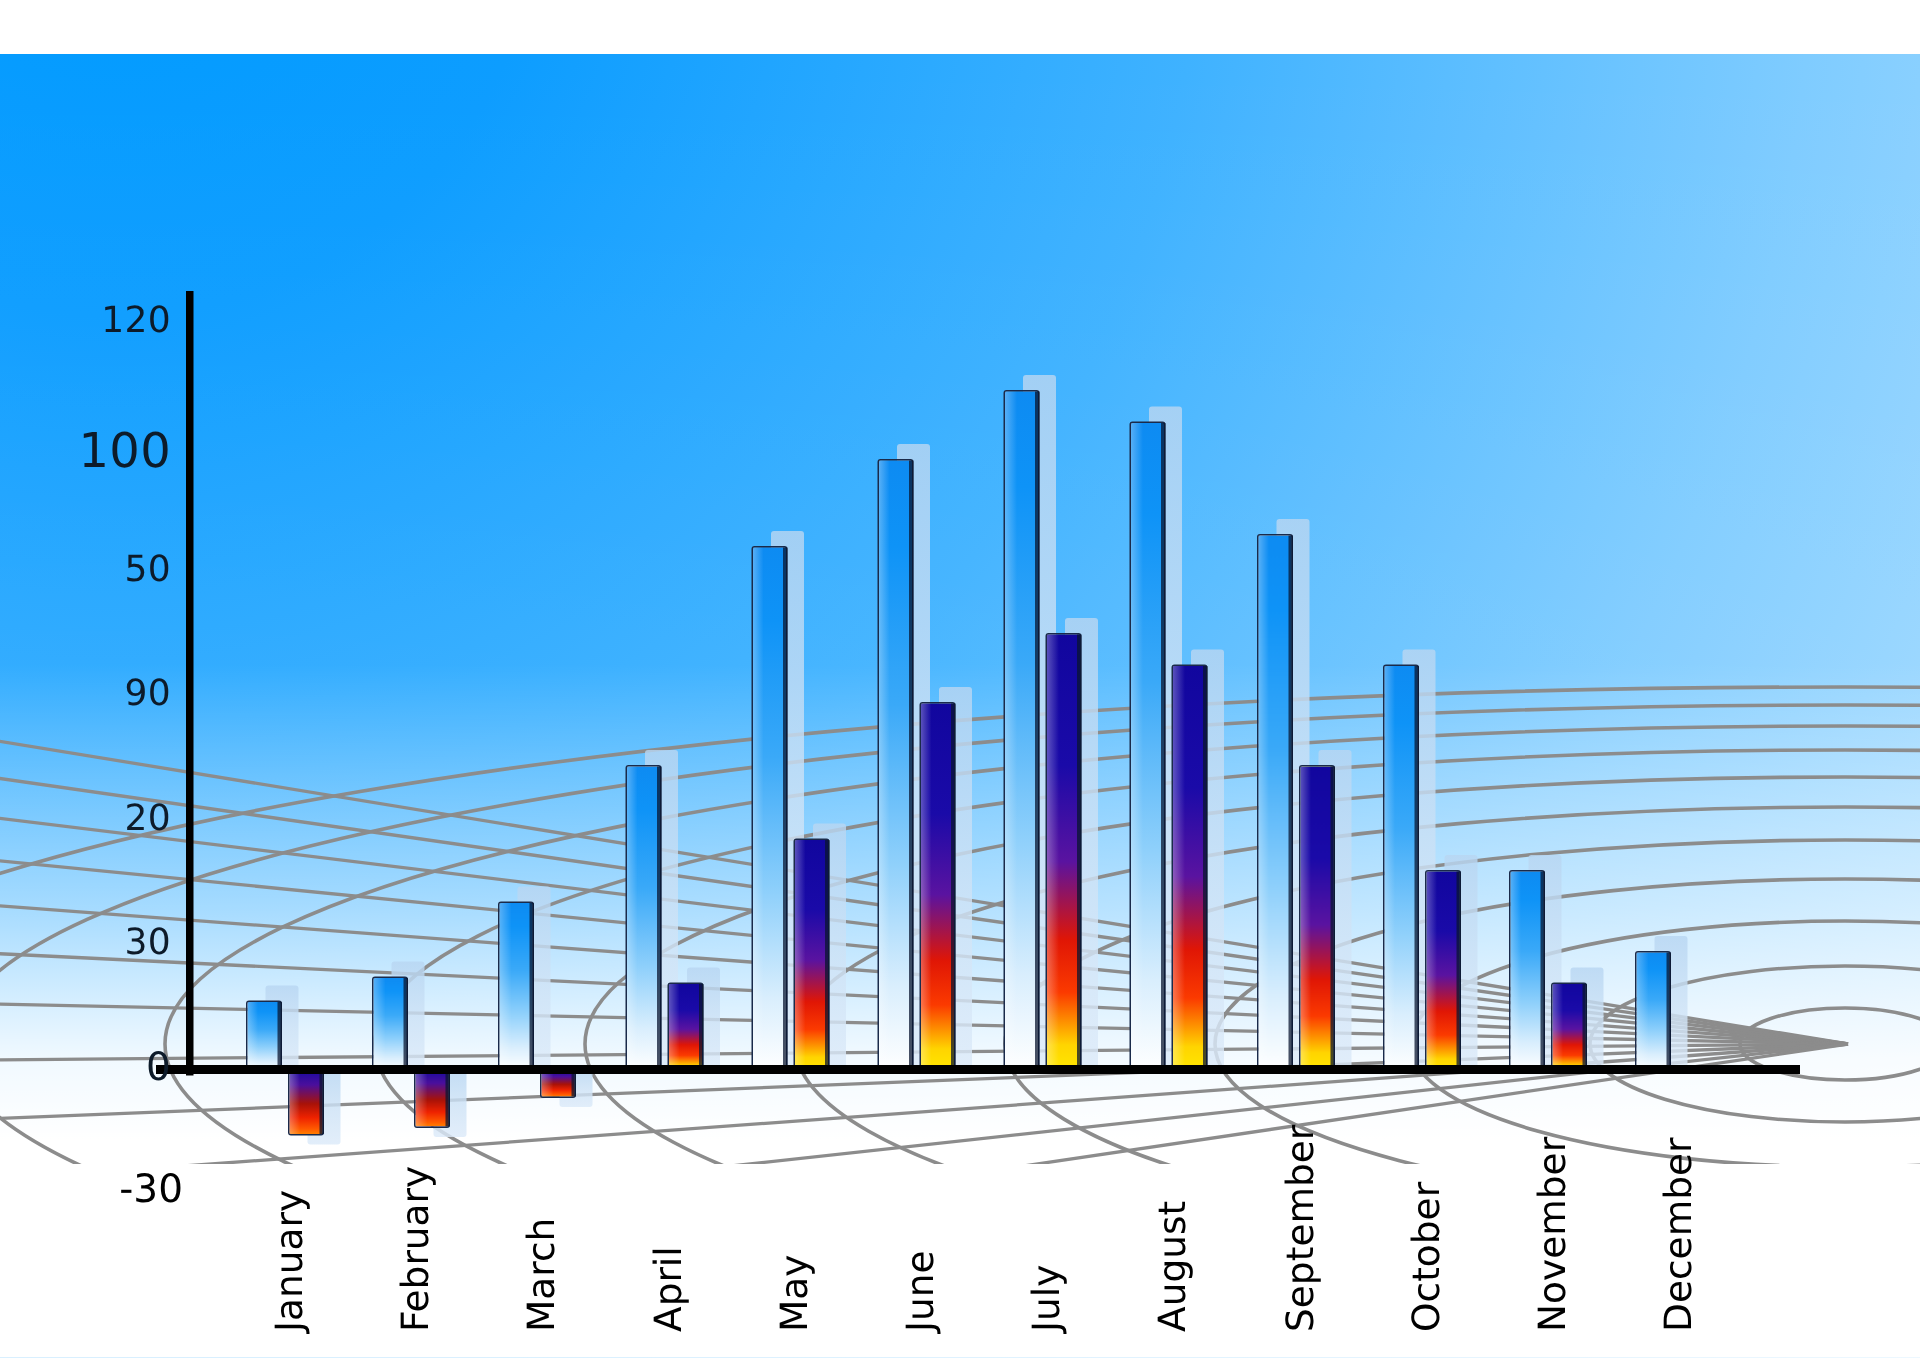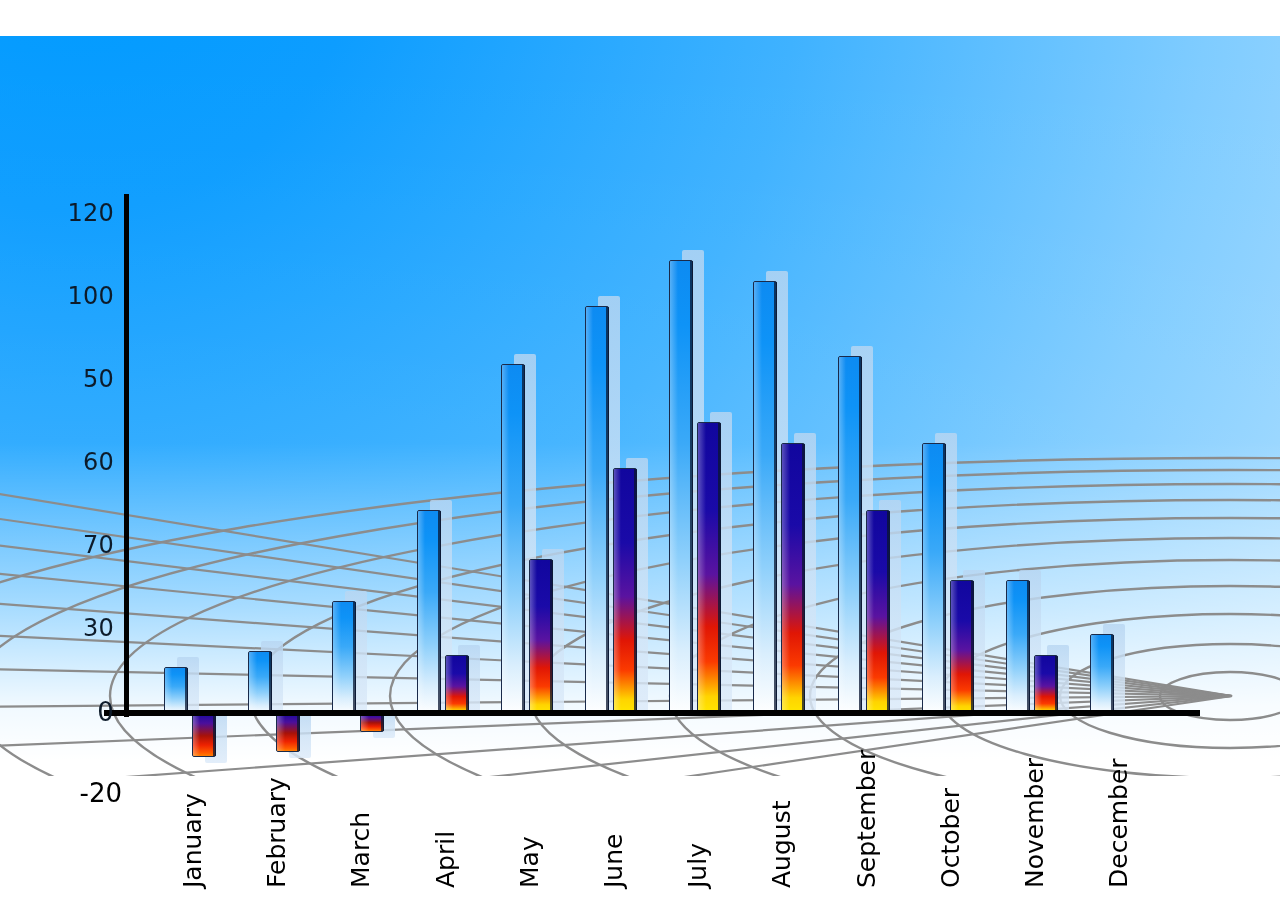--- a/index.html
+++ b/index.html
@@ -273,28 +273,28 @@
           <div class="edge"></div>
         </div>
       </div>
     </div>
 
   <div class="y-axis-line"></div>
   <div class="zero-line"></div>
 
   <div id="yticks">
       <div class="ytick-label" style="left: 46px; width: 68px; top: 164.76px; font-size: 24px;">120</div>
-      <div class="ytick-label" style="left: 46px; width: 68px; top: 247.8px; font-size: 24px;">100</div>
+      <div class="ytick-label" style="left: 46px; width: 68px; top: 247.8px; font-size: 32px;">100</div>
       <div class="ytick-label" style="left: 46px; width: 68px; top: 330.84px; font-size: 24px;">50</div>
-      <div class="ytick-label" style="left: 46px; width: 68px; top: 413.88px; font-size: 24px;">60</div>
-      <div class="ytick-label" style="left: 46px; width: 68px; top: 496.92px; font-size: 24px;">70</div>
+      <div class="ytick-label" style="left: 46px; width: 68px; top: 413.88px; font-size: 24px;">90</div>
+      <div class="ytick-label" style="left: 46px; width: 68px; top: 496.92px; font-size: 24px;">20</div>
       <div class="ytick-label" style="left: 46px; width: 68px; top: 579.96px; font-size: 24px;">30</div>
       <div class="ytick-label" style="left: 46px; width: 68px; top: 663px; font-size: 26px;">0</div>
     </div>
-  <div class="neg-label">-20</div>
+  <div class="neg-label">-30</div>
 
   <div id="xlabels">
       <div class="xlabel" style="left: 178px; top: 852px;">January</div>
       <div class="xlabel" style="left: 262.2px; top: 852px;">February</div>
       <div class="xlabel" style="left: 346.4px; top: 852px;">March</div>
       <div class="xlabel" style="left: 430.6px; top: 852px;">April</div>
       <div class="xlabel" style="left: 514.8px; top: 852px;">May</div>
       <div class="xlabel" style="left: 599px; top: 852px;">June</div>
       <div class="xlabel" style="left: 683.2px; top: 852px;">July</div>
       <div class="xlabel" style="left: 767.4px; top: 852px;">August</div>

